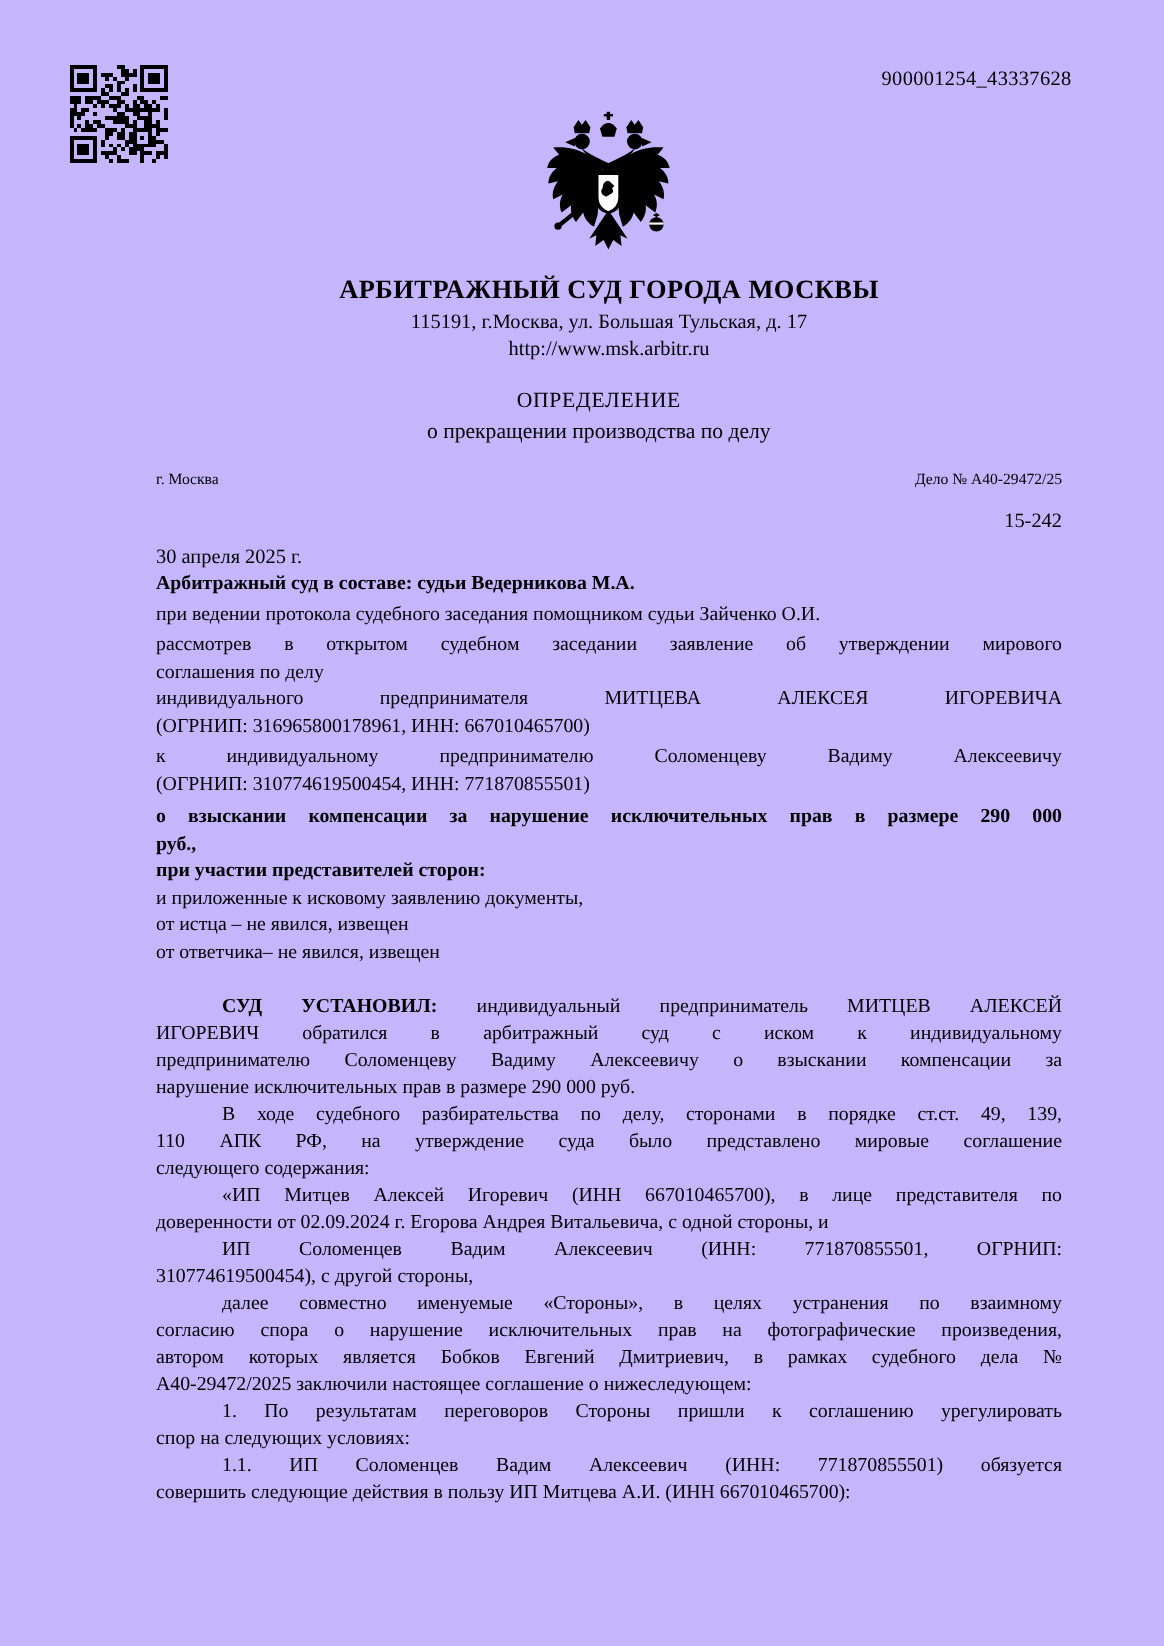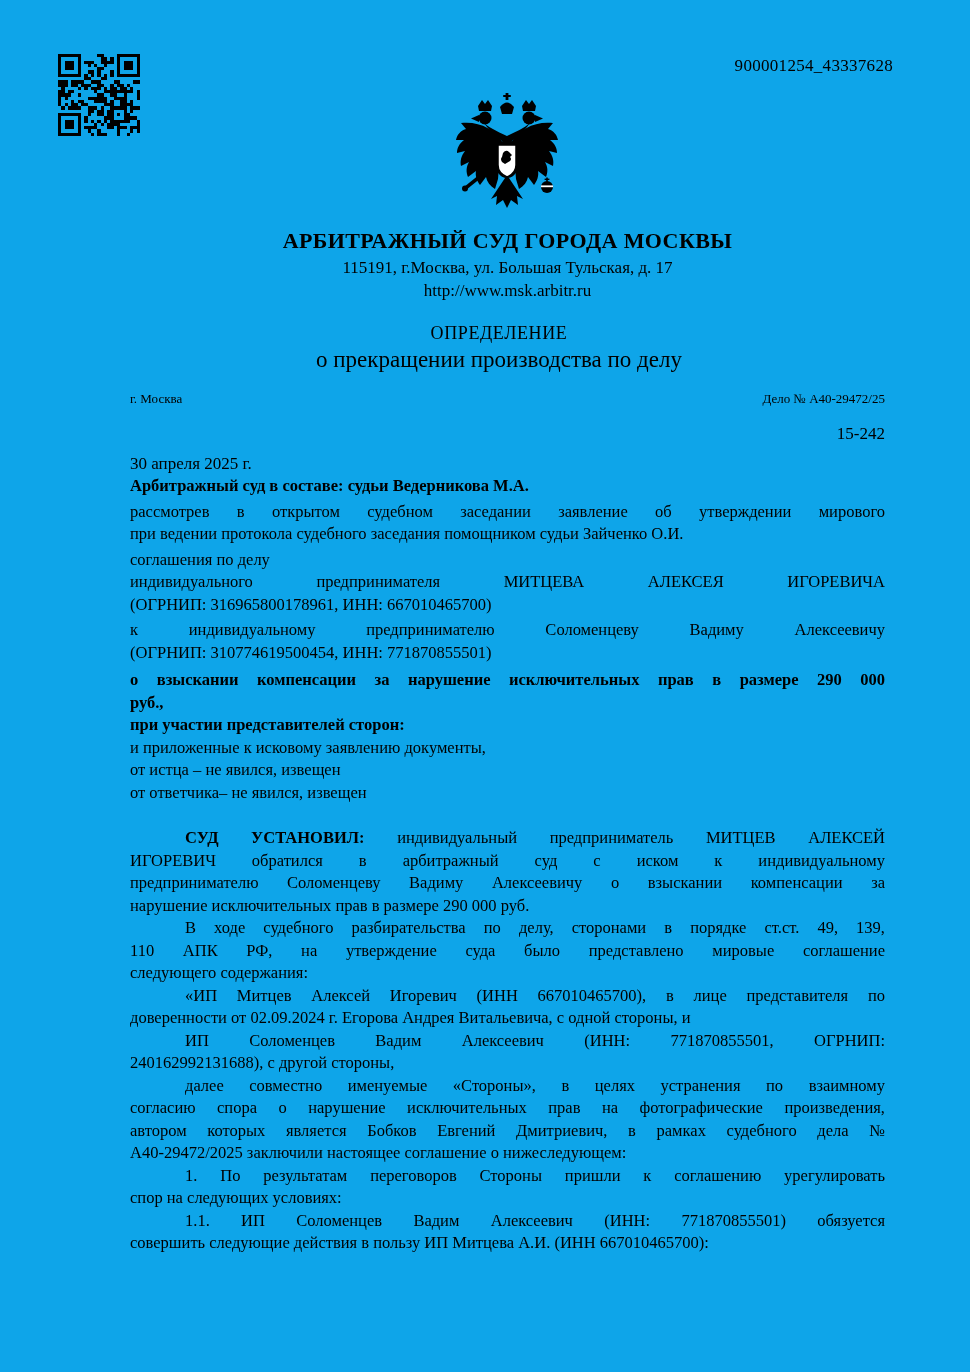--- a/index.html
+++ b/index.html
@@ -1,35 +1,35 @@
 <!DOCTYPE html>
 <html lang="ru"><head>
 <meta charset="utf-8">
 <style>
   html,body{margin:0;padding:0;background:#ffffff;}
   body{width:970px;height:1372px;position:relative;overflow:hidden;
        font-family:"Liberation Serif","DejaVu Serif",serif;color:#000;}
-  .page{position:absolute;inset:0;background:#0ea5e9;}
+  .page{position:absolute;inset:0;background:#c4b5fd;}
 
   
   .qr{position:absolute;left:58px;top:54px;width:82px;height:82px;}
   .qr svg{width:82px;height:82px;shape-rendering:crispEdges;}
   .doc-number{position:absolute;top:56px;right:77px;font-size:17px;letter-spacing:0.3px;}
 
   .emblem{position:absolute;left:451px;top:93px;width:112px;height:124px;}
 
   
   .header{position:absolute;left:130px;right:85px;top:228px;text-align:center;}
   .court-name{font-size:22px;font-weight:bold;letter-spacing:0.4px;line-height:26px;}
   .court-address{font-size:17px;line-height:23px;margin-top:2px;}
   .court-site{font-size:17px;line-height:23px;}
 
   .title-block{position:absolute;left:130px;right:102px;top:321px;text-align:center;}
   .doc-title{font-size:18px;line-height:25px;letter-spacing:0.6px;}
-  .doc-subtitle{font-size:23px;line-height:25px;margin-top:1px;}
+  .doc-subtitle{font-size:18px;line-height:25px;margin-top:1px;}
 
   
   .meta-row{position:absolute;left:130px;right:85px;top:391px;font-size:13px;
             display:flex;justify-content:space-between;}
   .case-code{position:absolute;right:85px;top:424px;font-size:17px;}
   .doc-date{position:absolute;left:130px;top:454px;font-size:17px;}
 
   
   .body-text{position:absolute;left:130px;right:85px;top:475px;
              font-size:16.5px;line-height:22.5px;}
@@ -413,22 +413,22 @@
   <div class="meta-row">
     <span>г. Москва</span>
     <span>Дело № А40-29472/25</span>
   </div>
   <div class="case-code">15-242</div>
   <div class="doc-date">30 апреля 2025 г.</div>
 
   <div class="body-text">
 
     <span class="ln b mb3">Арбитражный суд в составе: судьи Ведерникова М.А.</span>
+    <span class="ln mb3">при ведении протокола судебного заседания помощником судьи Зайченко О.И.</span>
     <span class="ln jy">рассмотрев в открытом судебном заседании заявление об утверждении мирового</span>
-    <span class="ln mb3">при ведении протокола судебного заседания помощником судьи Зайченко О.И.</span>
     <span class="ln">соглашения по делу</span>
     <span class="ln jy"><span>индивидуального предпринимателя МИТ</span><span class="u">ЦЕВА</span><span> АЛЕКСЕЯ ИГОРЕВИЧА</span></span>
     <span class="ln mb3">(ОГРНИП: 316965800178961, ИНН: 667010465700)</span>
     <span class="ln jy">к индивидуальному предпринимателю Соломенцеву Вадиму Алексеевичу</span>
     <span class="ln mb5">(ОГРНИП: 310774619500454, ИНН: 771870855501)</span>
     <span class="ln jy b">о взыскании компенсации за нарушение исключительных прав в размере 290 000</span>
     <span class="ln b">руб.,</span>
     <span class="ln b">при участии представителей сторон:</span>
     <span class="ln">и приложенные к исковому заявлению документы,</span>
     <span class="ln">от истца – не явился, извещен</span>
@@ -438,21 +438,21 @@
       <span class="ln jy ind"><span class="b">СУД УСТАНОВИЛ:</span><span> индивидуальный предприниматель МИТЦЕВ АЛЕКСЕЙ</span></span>
       <span class="ln jy">ИГОРЕВИЧ обратился в арбитражный суд с иском к индивидуальному</span>
       <span class="ln jy">предпринимателю Соломенцеву Вадиму Алексеевичу о взыскании компенсации за</span>
       <span class="ln">нарушение исключительных прав в размере 290 000 руб.</span>
       <span class="ln jy ind">В ходе судебного разбирательства по делу, сторонами в порядке ст.ст. 49, 139,</span>
       <span class="ln jy">110 АПК РФ, на утверждение суда было представлено мировые соглашение</span>
       <span class="ln">следующего содержания:</span>
       <span class="ln jy ind">«ИП Митцев Алексей Игоревич (ИНН 667010465700), в лице представителя по</span>
       <span class="ln">доверенности от 02.09.2024 г. Егорова Андрея Витальевича, с одной стороны, и</span>
       <span class="ln jy ind">ИП Соломенцев Вадим Алексеевич (ИНН: 771870855501, ОГРНИП:</span>
-      <span class="ln">240162992131688), с другой стороны,</span>
+      <span class="ln">310774619500454), с другой стороны,</span>
       <span class="ln jy ind">далее совместно именуемые «Стороны», в целях устранения по взаимному</span>
       <span class="ln jy">согласию спора о нарушение исключительных прав на фотографические произведения,</span>
       <span class="ln jy">автором которых является Бобков Евгений Дмитриевич, в рамках судебного дела №</span>
       <span class="ln">А40-29472/2025 заключили настоящее соглашение о нижеследующем:</span>
       <span class="ln jy ind">1. По результатам переговоров Стороны пришли к соглашению урегулировать</span>
       <span class="ln">спор на следующих условиях:</span>
       <span class="ln jy ind">1.1. ИП Соломенцев Вадим Алексеевич (ИНН: 771870855501) обязуется</span>
       <span class="ln">совершить следующие действия в пользу ИП Митцева А.И. (ИНН 667010465700):</span>
     </div>
   </div>

